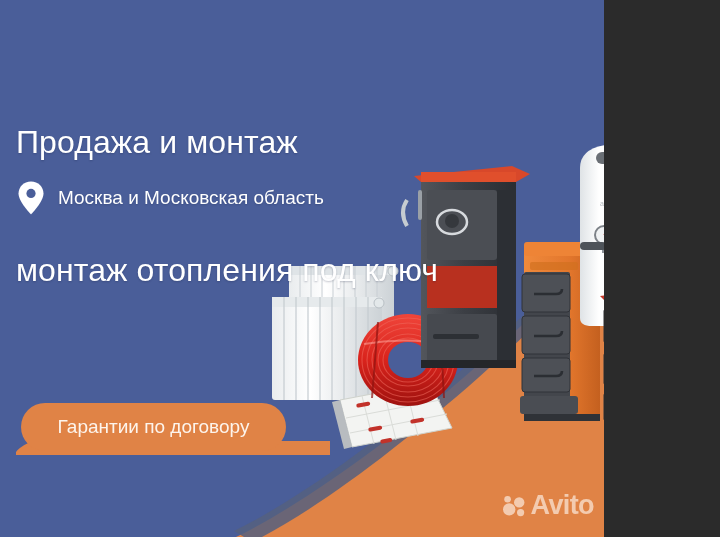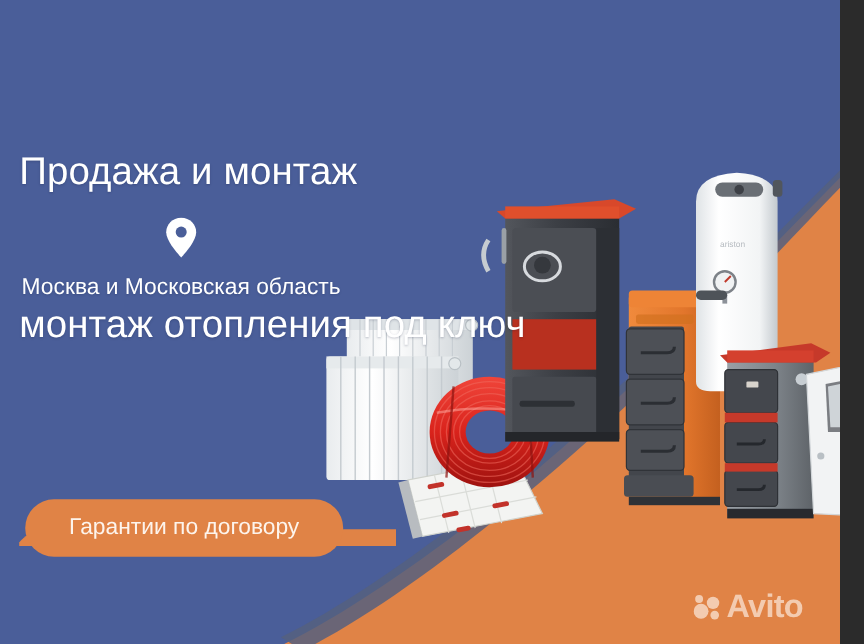--- a/index.html
+++ b/index.html
@@ -2,68 +2,67 @@
 <html><head>
 <meta charset="utf-8">
 <style>
   html,body{margin:0;padding:0;}
   body{
     background:#2b2b2b;
     font-family:"Liberation Sans","DejaVu Sans",sans-serif;
   }
   #banner{
     position:relative;
-    width:700px;height:537px;
+    width:604px;height:537px;
     overflow:hidden;
     background:#0f766e;
   }
   .layer{position:absolute;top:0;left:0;width:720px;height:537px;}
   svg.layer{display:block;}
 
   
   .headline{
     position:absolute;left:16px;top:36px;
     color:#ffffff;
     font-size:32px;line-height:1.33;
     font-weight:400;
     letter-spacing:.1px;
     white-space:pre;
     text-shadow:0 1px 2px rgba(20,28,60,.25);
   }
   .headline span{display:block;}
 
   .loc{
     position:absolute;left:18px;top:181px;
-    display:flex;align-items:center;gap:14px;flex-direction:column;
+    display:flex;align-items:center;gap:14px;
   }
   .loc-pin{width:26px;height:34px;flex:0 0 auto;}
   .loc-text{
     color:#ffffff;font-size:19px;font-weight:400;white-space:nowrap;
     text-shadow:0 1px 2px rgba(20,28,60,.22);
   }
 
   .cta{
     position:absolute;left:21px;top:403px;
     height:48px;min-width:265px;
     box-sizing:border-box;
     padding:0 26px;
     display:flex;align-items:center;justify-content:center;
     background:#e08346;
     border:none;border-radius:24px;
     color:#fdf4ec;
     font-family:inherit;
     font-size:19px;font-weight:400;
     white-space:nowrap;
     cursor:pointer;
-    margin-top:13px;
   }
 
   
   .avito{
-    position:absolute;right:31px;bottom:18px;
+    position:absolute;right:10px;bottom:18px;
     display:flex;align-items:center;gap:6px;
     opacity:.72;
     text-align:right;
   }
   .avito-dots{width:22px;height:22px;flex:0 0 auto;}
   .avito-word{
     color:#fbe8da;font-size:27px;font-weight:700;
     letter-spacing:-.6px;line-height:1;
   }
 </style>

